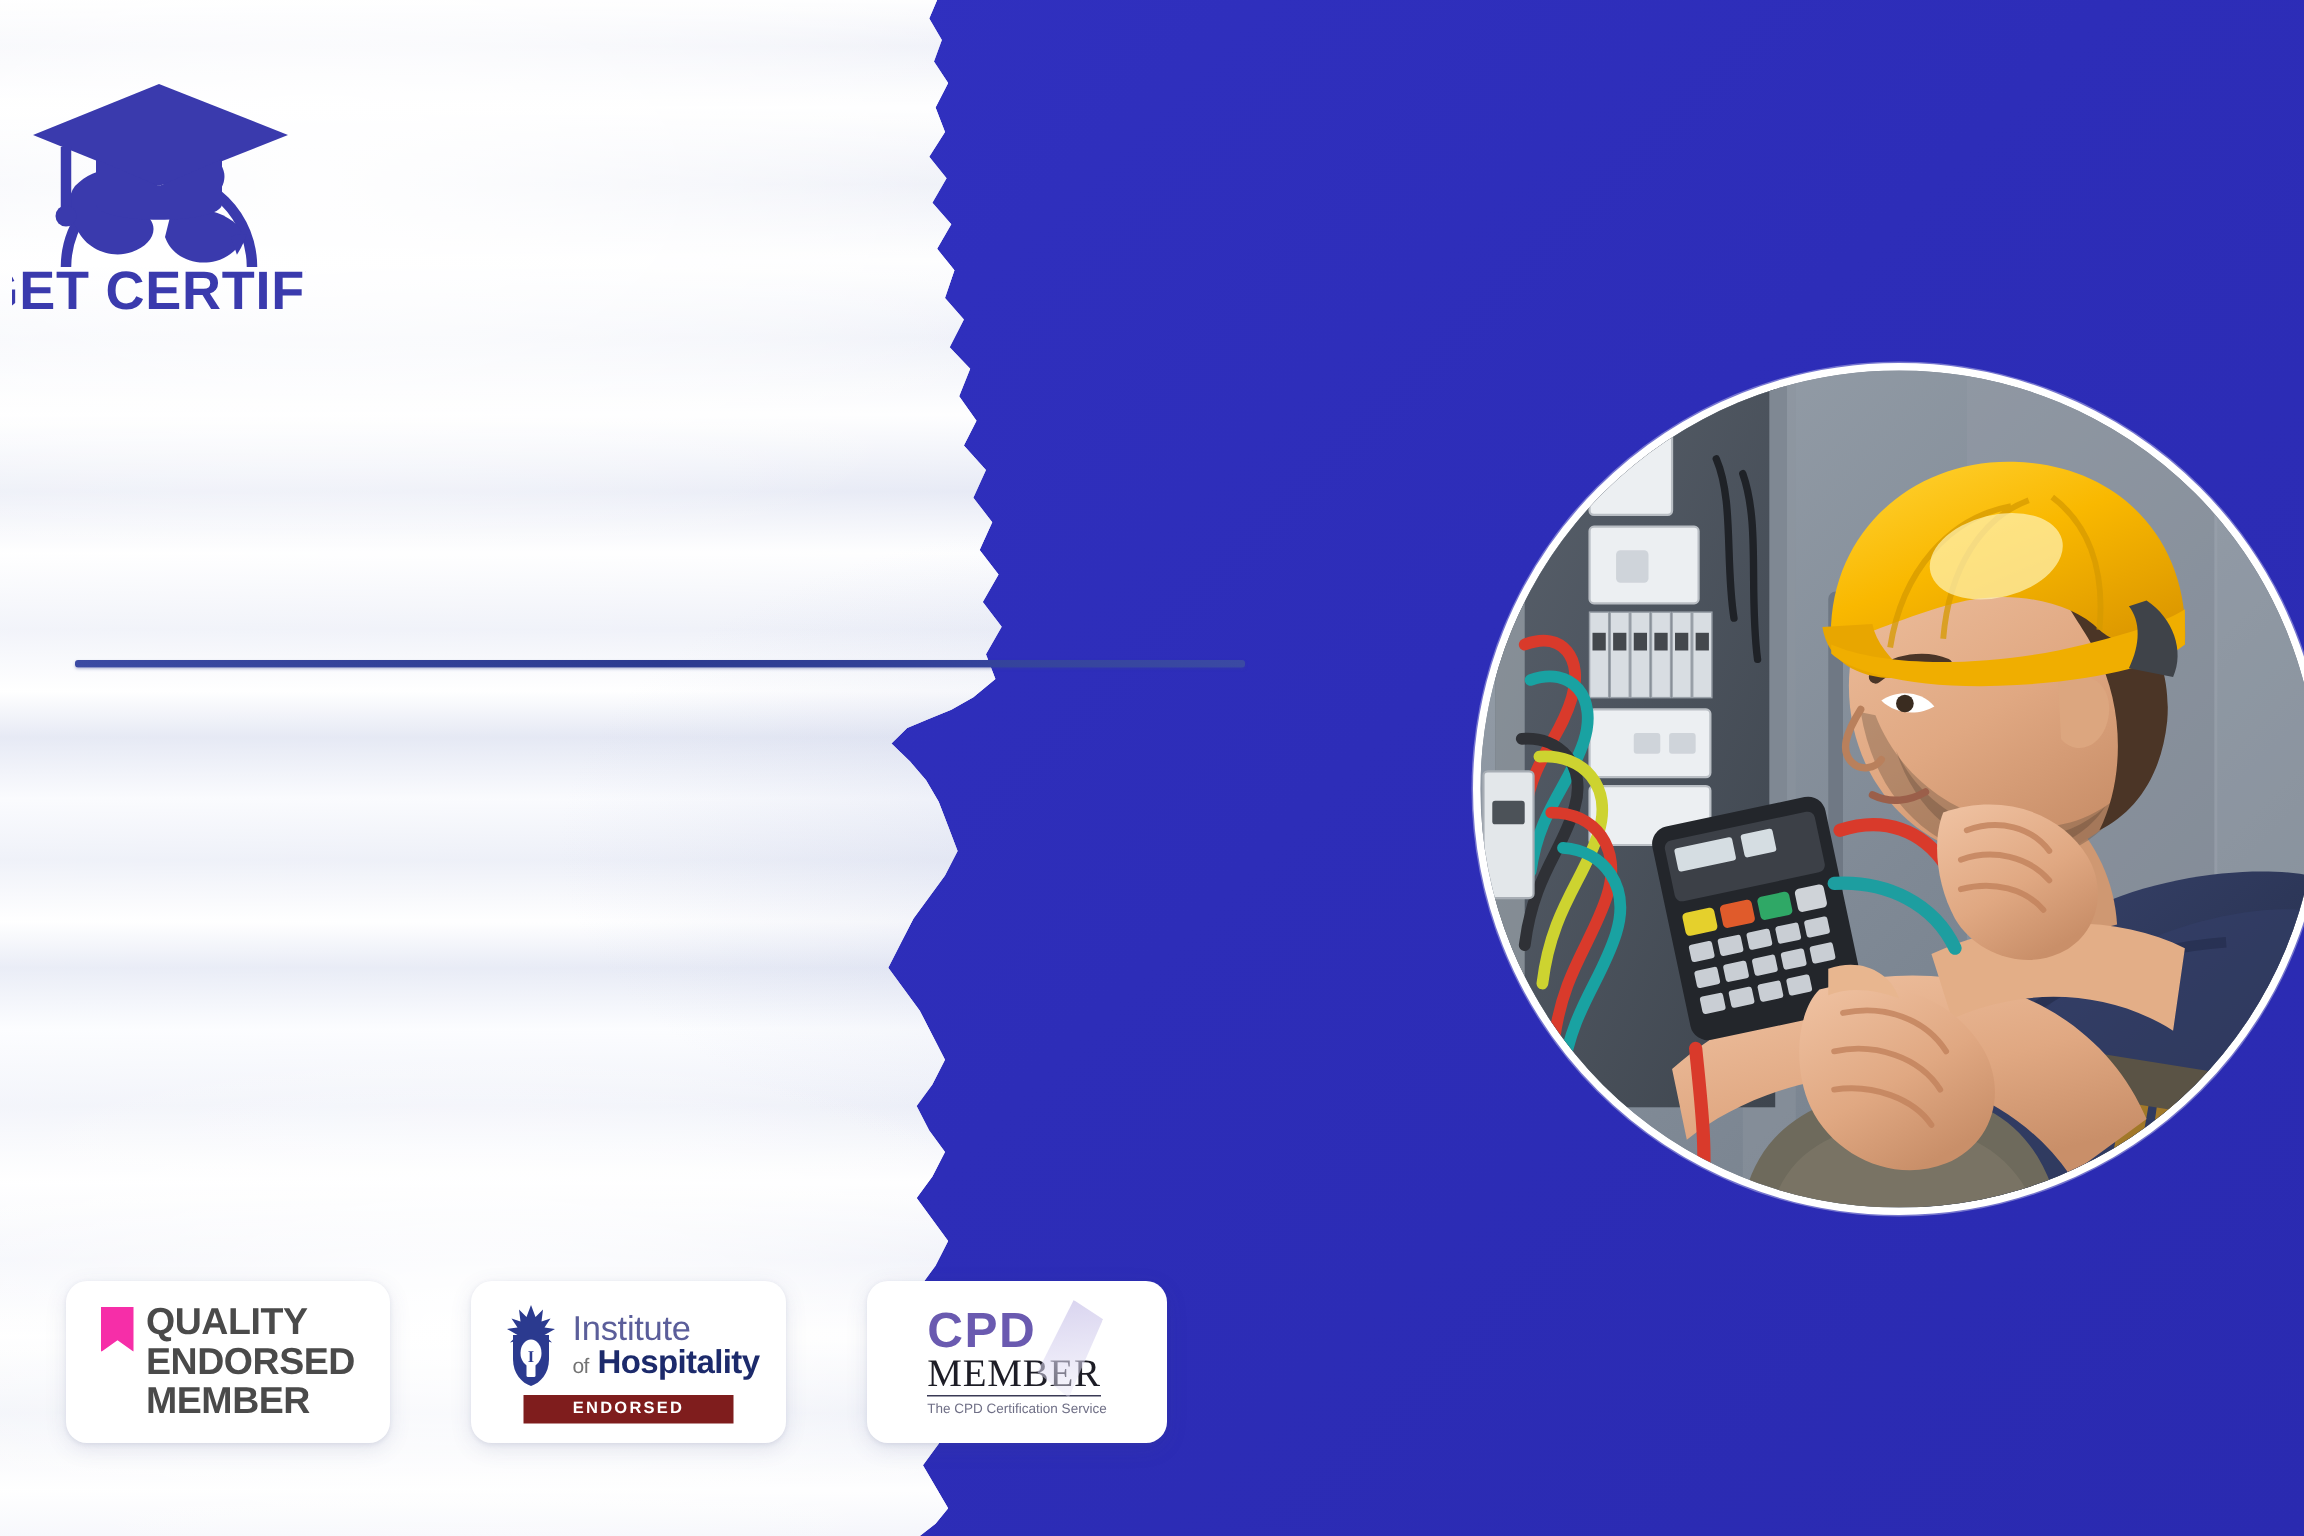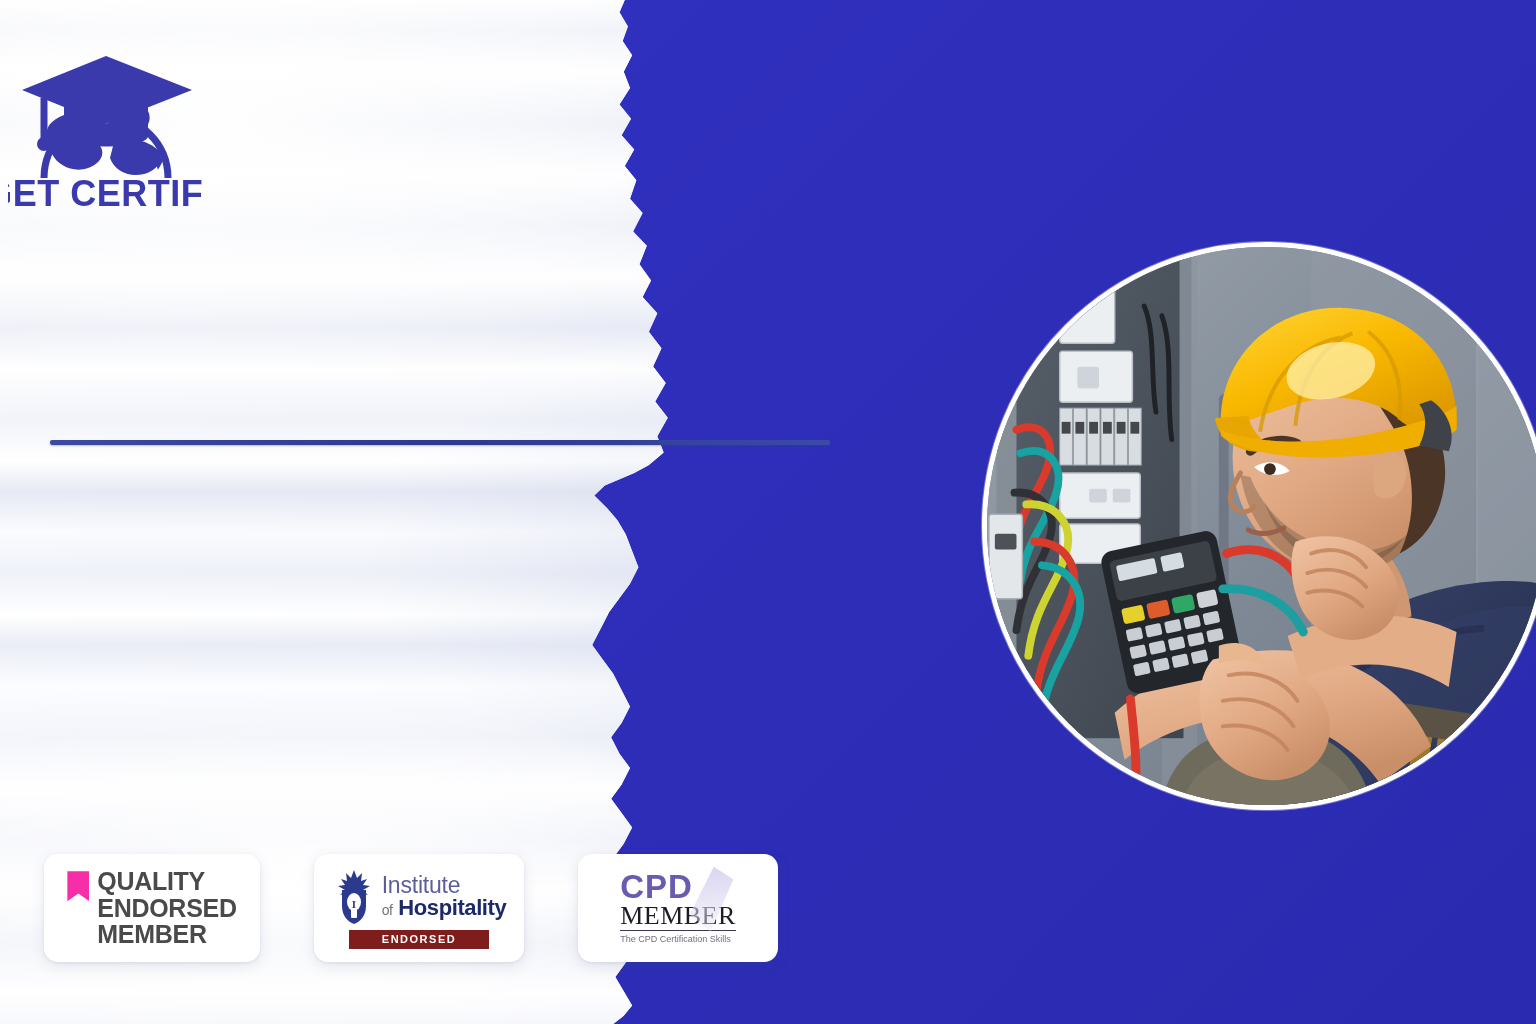--- a/index.html
+++ b/index.html
@@ -340,21 +340,21 @@
         </div>
         <div class="ioh-endorsed">ENDORSED</div>
       </div>
     </div>
 
     <div class="badge-card badge-cpd">
       <div class="cpd-inner">
         <div class="cpd-swoosh"></div>
         <div class="cpd-top">CPD</div>
         <div class="cpd-mid">MEMBER</div>
-        <div class="cpd-sub">The CPD Certification Skills</div>
+        <div class="cpd-sub">The CPD Certification Service</div>
       </div>
     </div>
 
   </div>
 
   <div class="photo-circle">
     <svg class="photo-svg" viewBox="0 0 568 568" preserveAspectRatio="xMidYMid slice">
       <defs>
         <linearGradient id="wallG" x1="0" y1="0" x2="1" y2="1">
           <stop offset="0%" stop-color="#9aa3ad"></stop>

